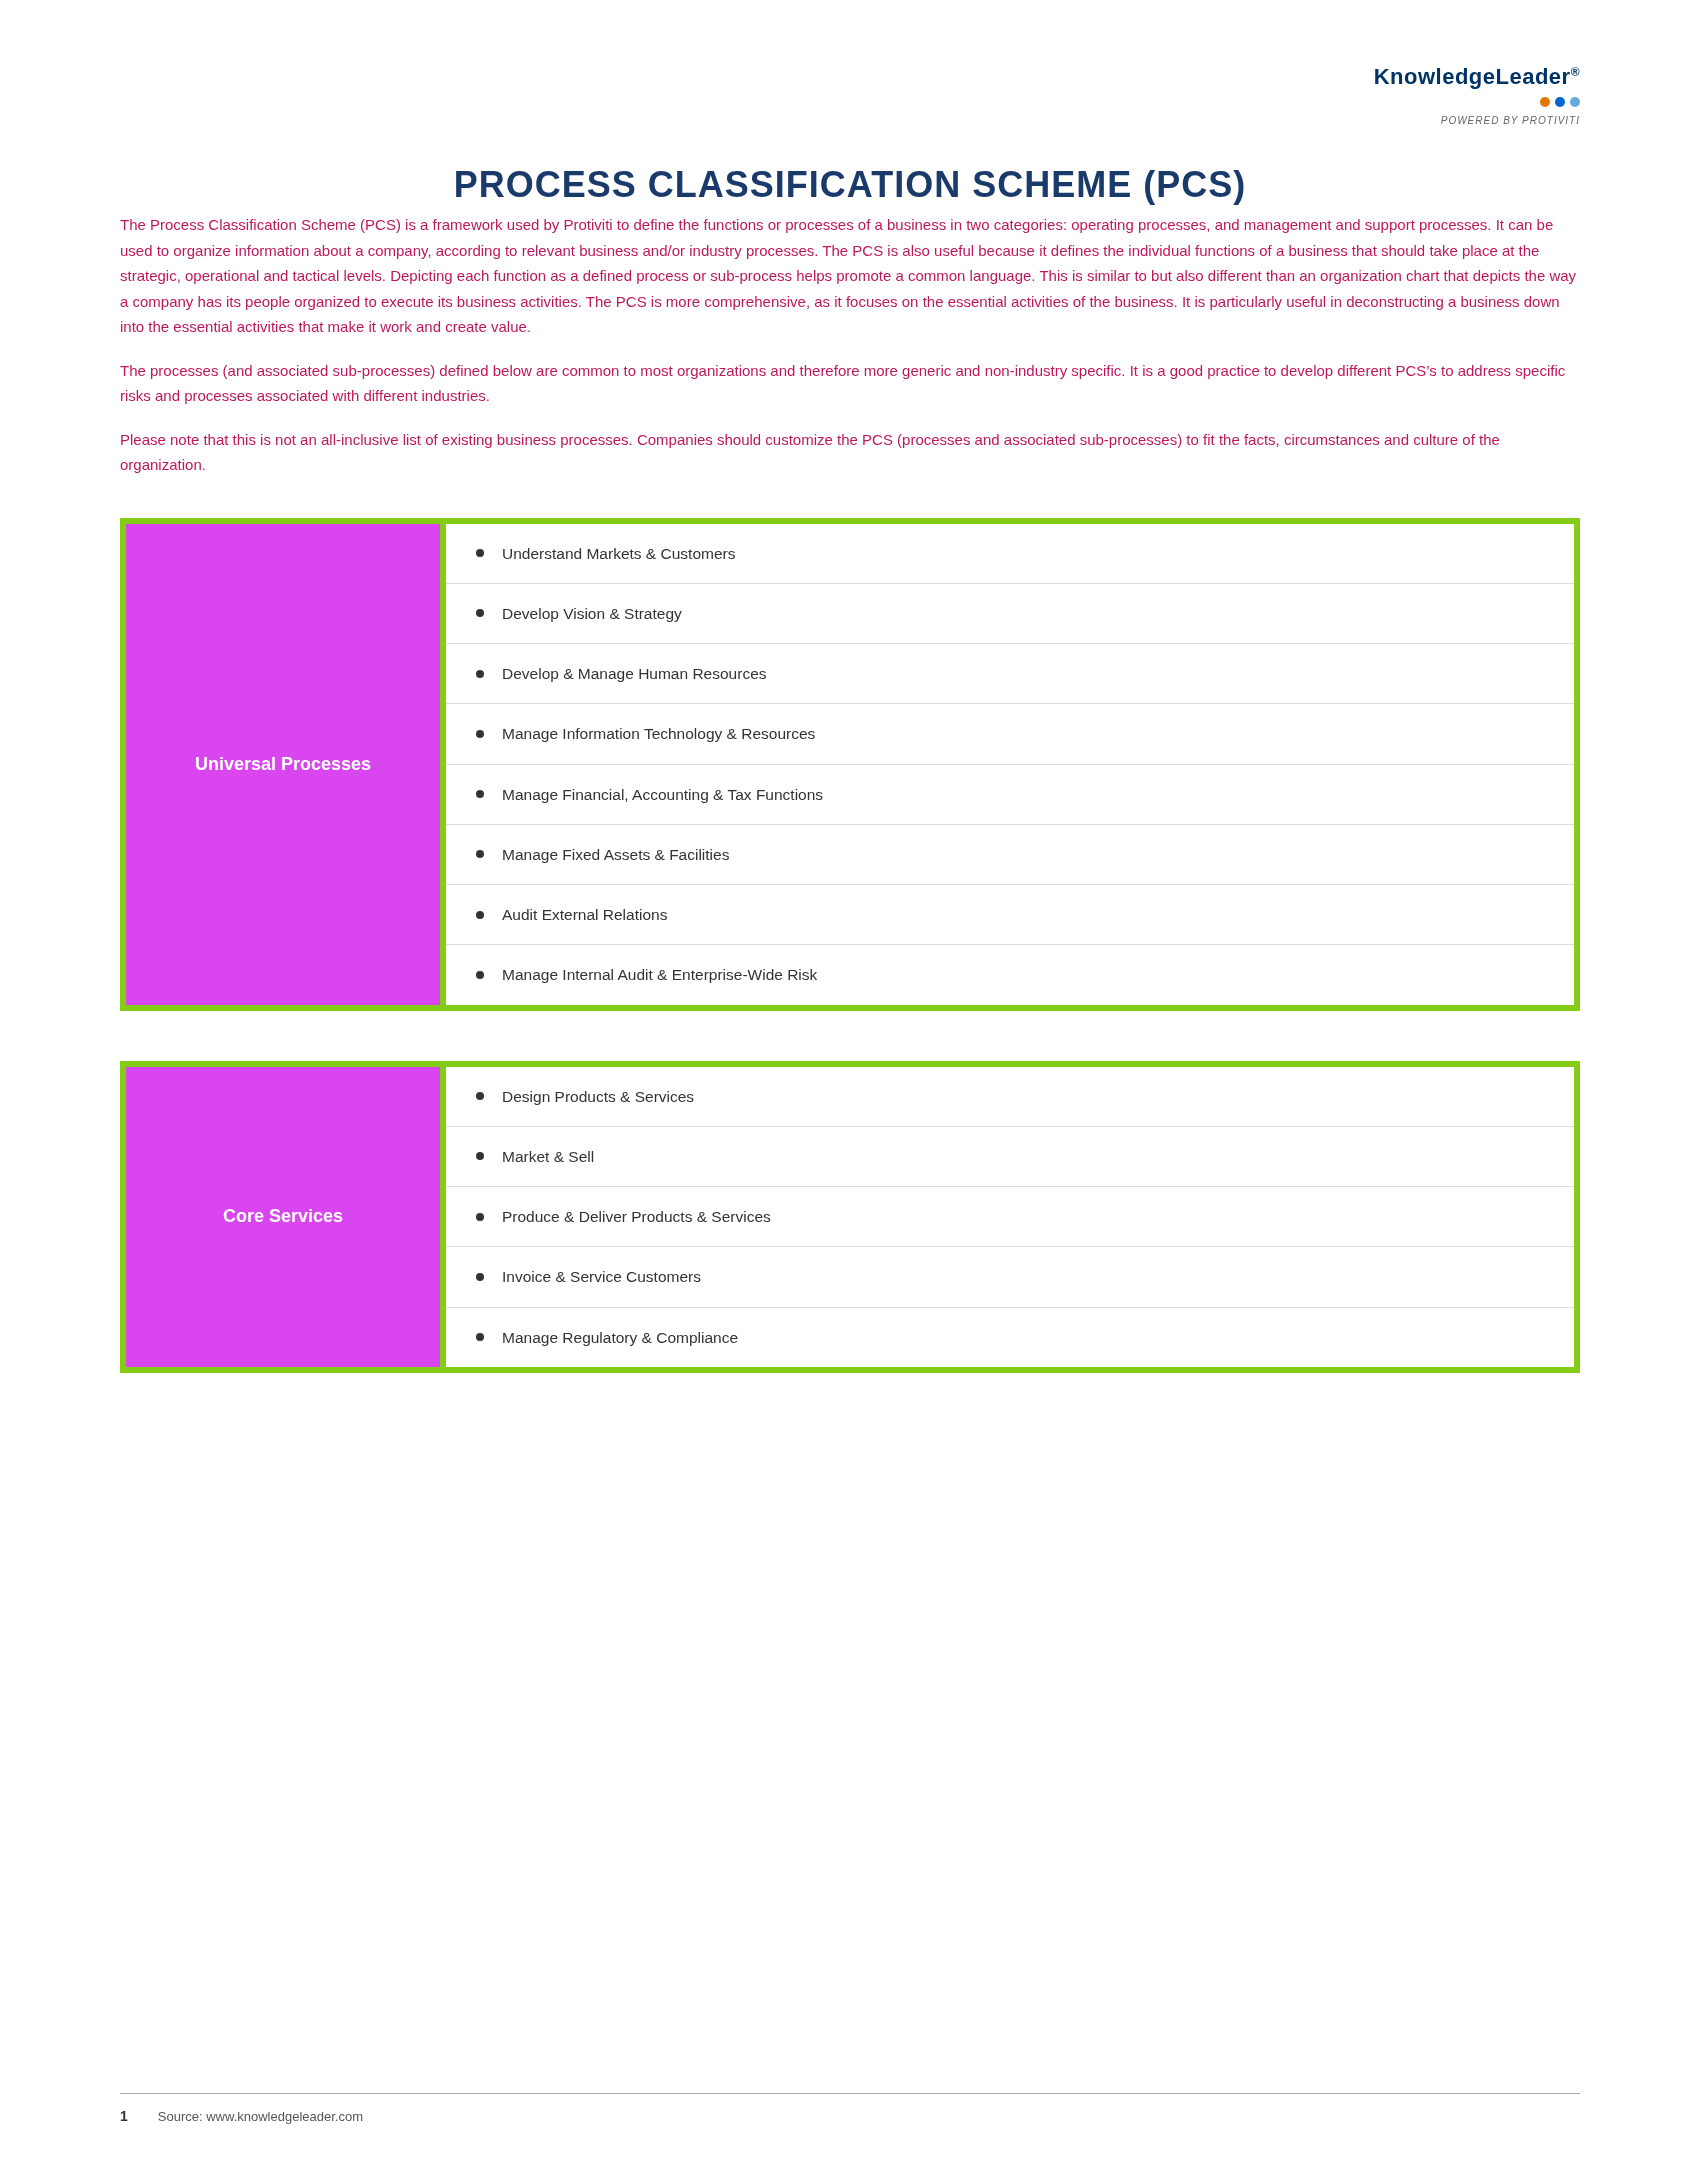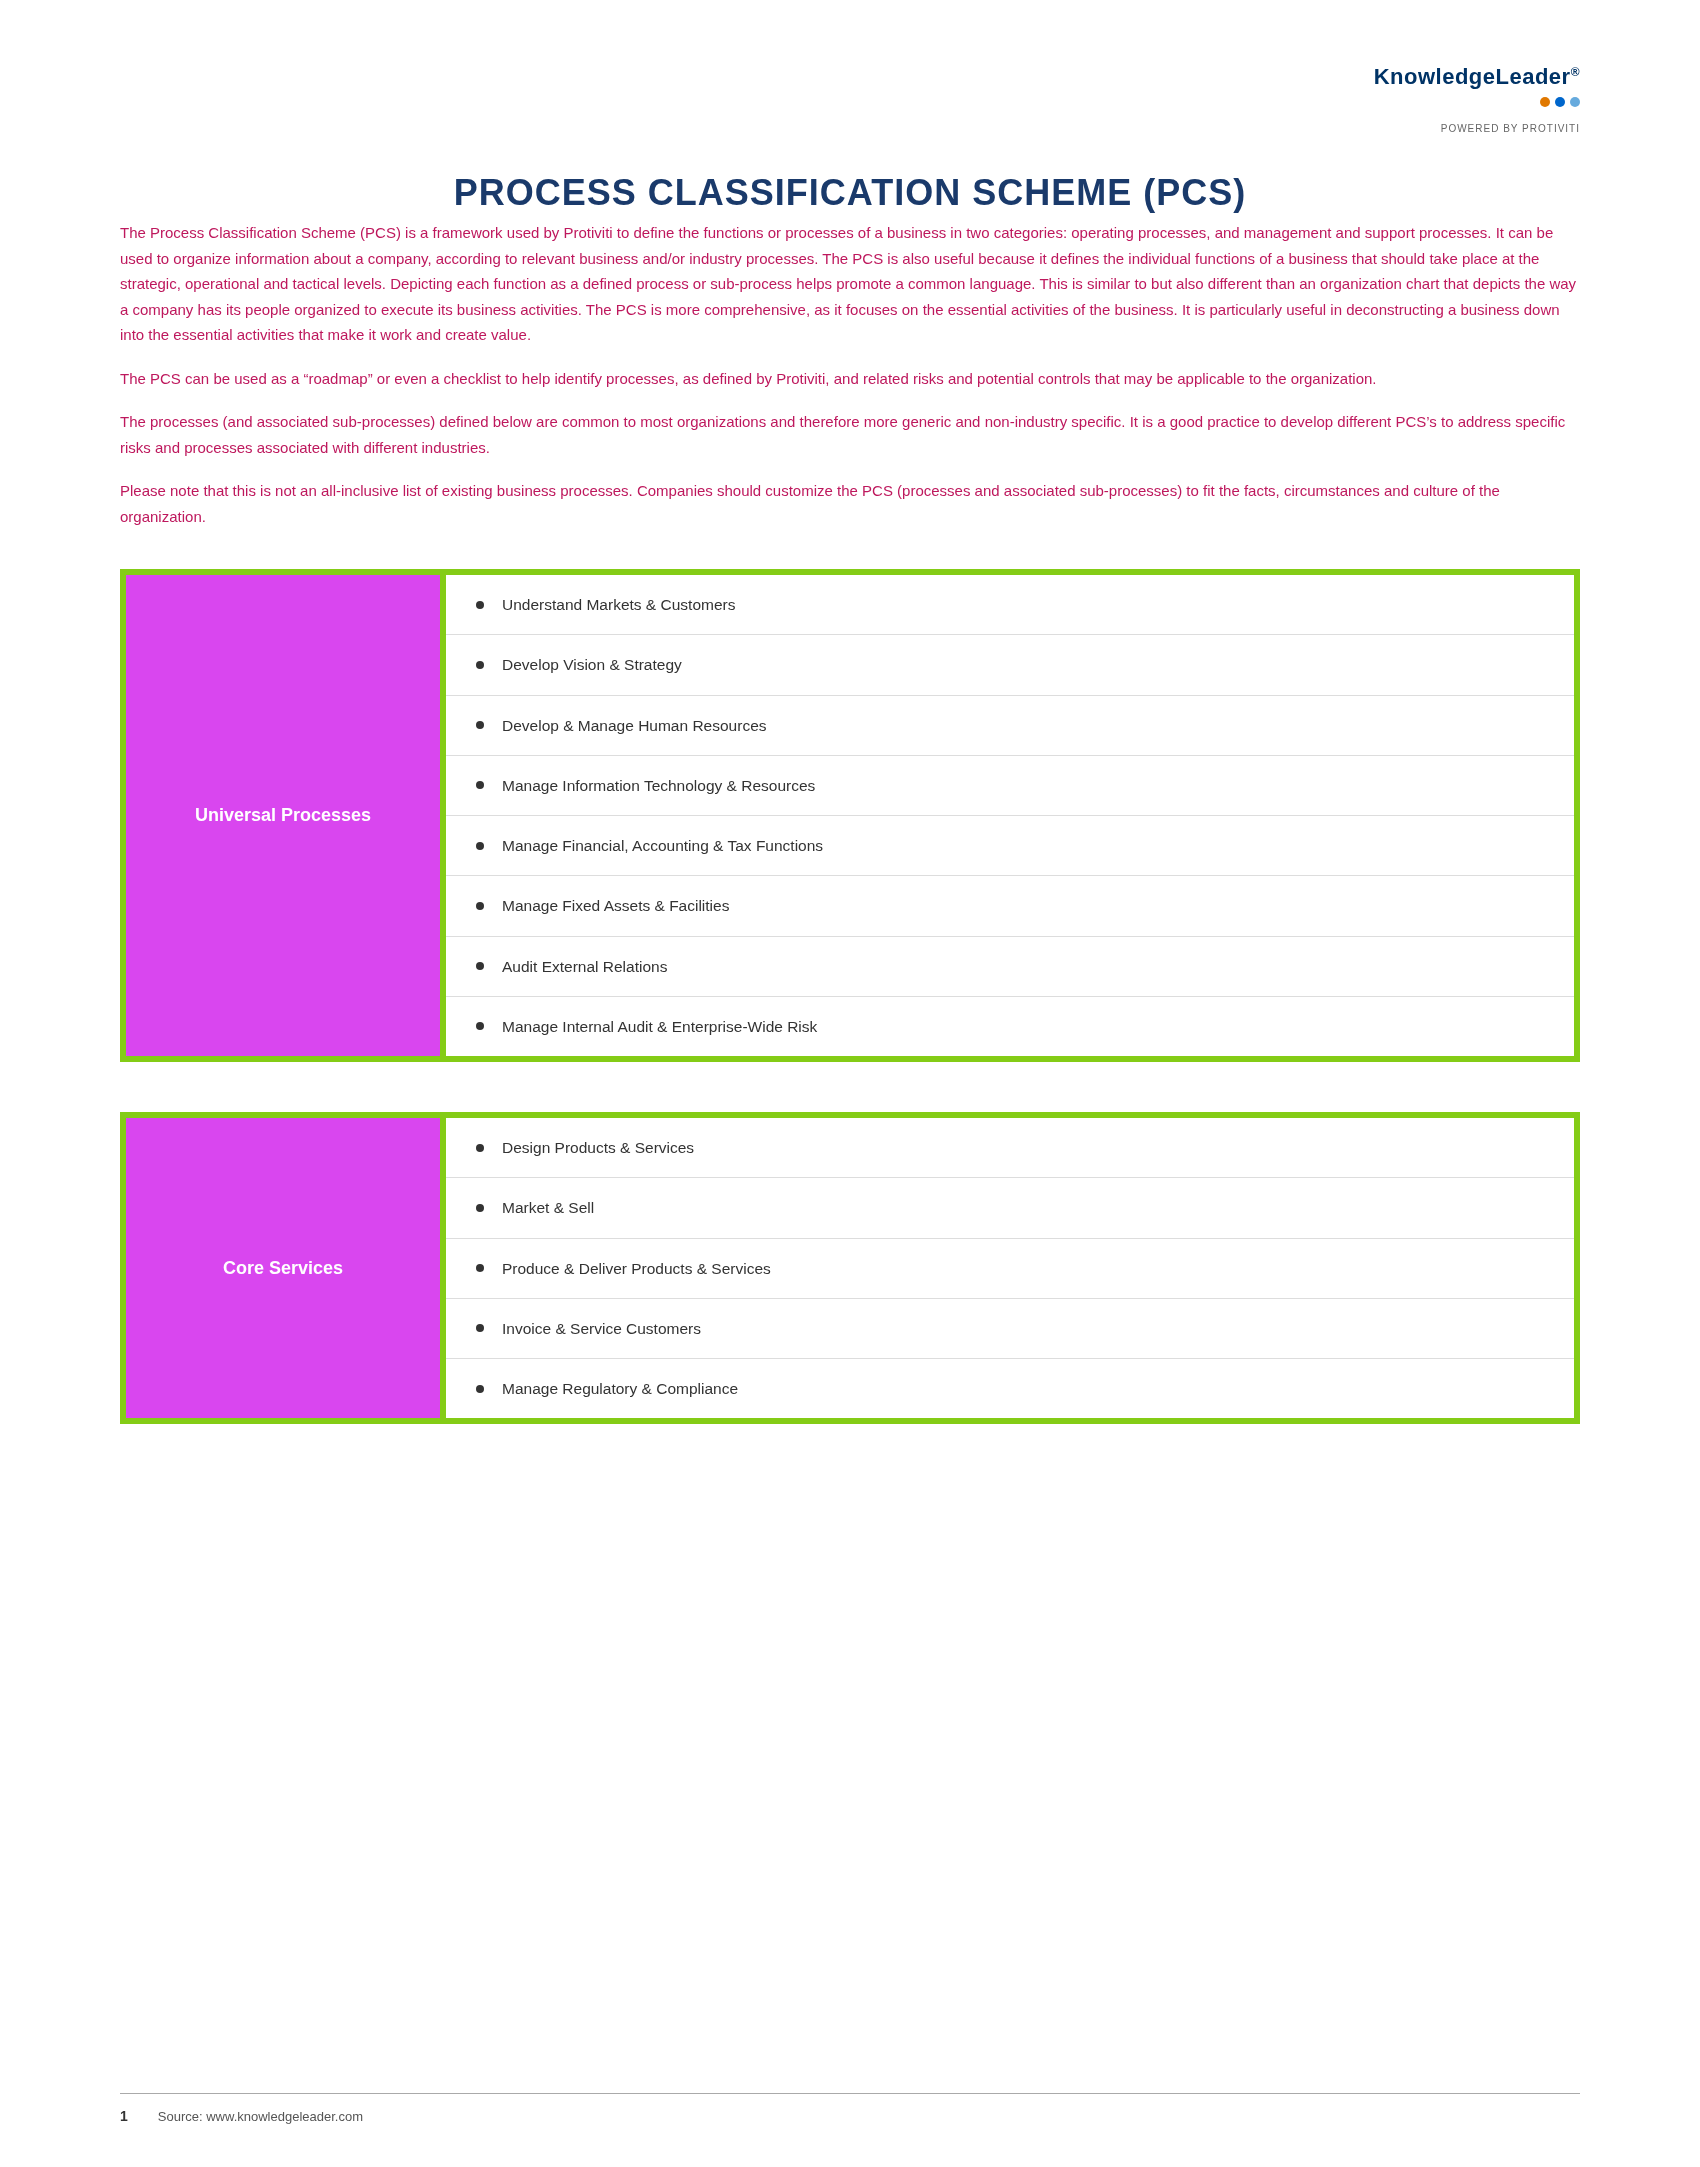--- a/index.html
+++ b/index.html
@@ -36,21 +36,22 @@
       letter-spacing: 0.5px;
     }
     .brand-name span.leader {
       color: #003366;
     }
     .brand-powered {
       font-size: 10px;
       color: #666;
       letter-spacing: 1px;
       text-transform: uppercase;
-      margin-top: 14px;
+      margin-top: 6px;
+      font-style: italic;
     }
     .brand-dots {
       display: flex;
       gap: 5px;
       margin-top: 4px;
       justify-content: flex-end;
     }
     .dot {
       width: 10px;
       height: 10px;
@@ -163,21 +164,20 @@
         <div class="dot dot-lightblue"></div>
       </div>
       <div class="brand-powered">POWERED BY PROTIVITI</div>
     </div>
   </div>
 
   <h1 class="page-title">PROCESS CLASSIFICATION SCHEME (PCS)</h1>
 
   <div class="intro-section">
     <p>The Process Classification Scheme (PCS) is a framework used by Protiviti to define the functions or processes of a business in two categories: operating processes, and management and support processes. It can be used to organize information about a company, according to relevant business and/or industry processes. The PCS is also useful because it defines the individual functions of a business that should take place at the strategic, operational and tactical levels. Depicting each function as a defined process or sub-process helps promote a common language. This is similar to but also different than an organization chart that depicts the way a company has its people organized to execute its business activities. The PCS is more comprehensive, as it focuses on the essential activities of the business. It is particularly useful in deconstructing a business down into the essential activities that make it work and create value.</p>
-    <p>The PCS can be used as a “roadmap” or even a checklist to help identify processes, as defined by Protiviti, and related risks and potential controls that may be applicable to the organization.</p>
     <p>The processes (and associated sub-processes) defined below are common to most organizations and therefore more generic and non-industry specific. It is a good practice to develop different PCS’s to address specific risks and processes associated with different industries.</p>
     <p>
       <strong>Please note</strong><span> that this is not an all-inclusive list of existing business processes. Companies should customize the PCS (processes and associated sub-processes) to fit the facts, circumstances and culture of the organization.</span>
     </p>
   </div>
 
   <div class="tables-section">
 
     <table class="process-table">
       <tbody>

